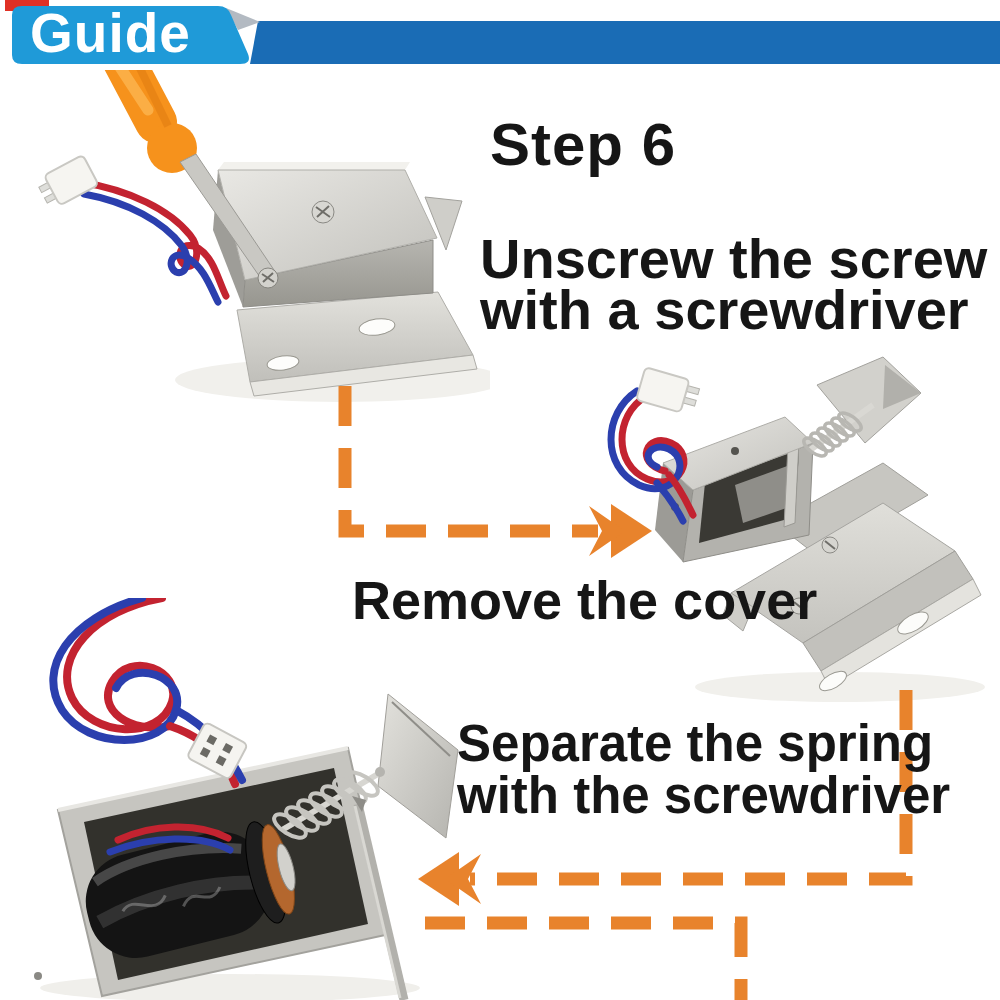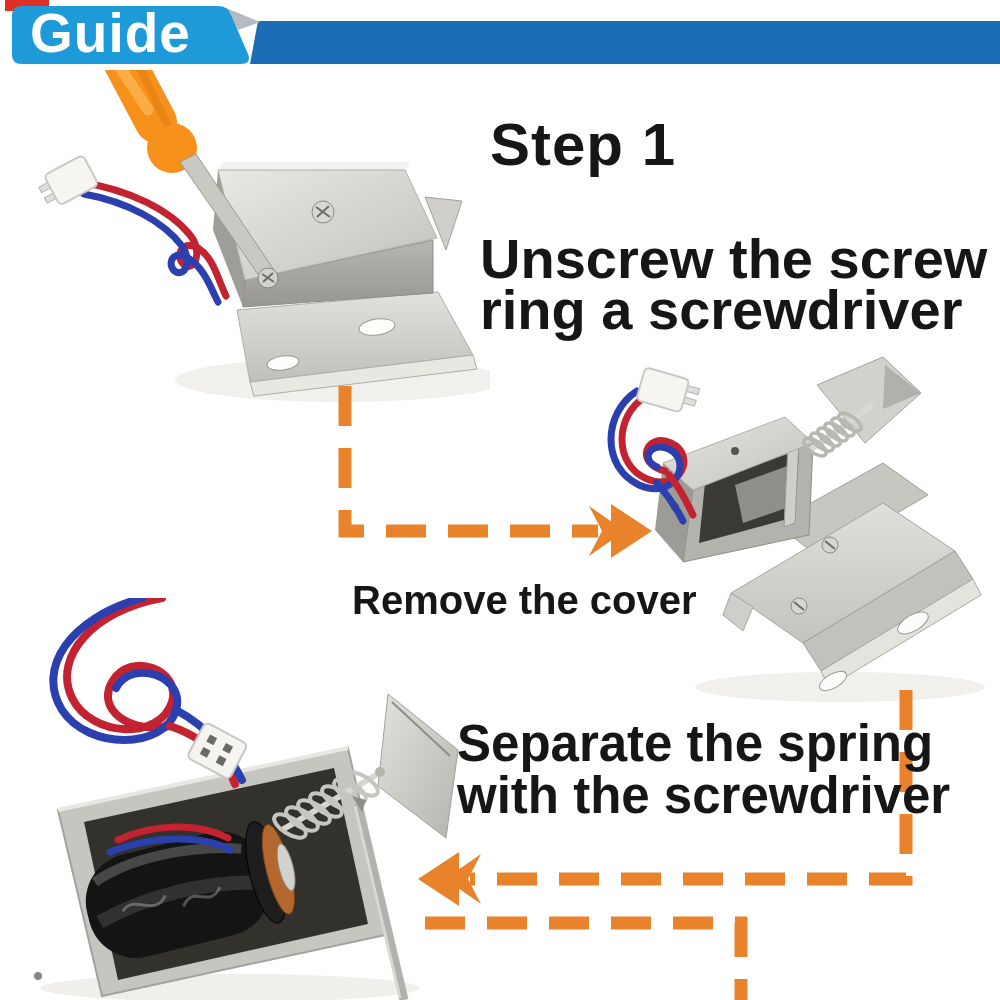--- a/index.html
+++ b/index.html
@@ -30,21 +30,21 @@
     position:absolute;left:30px;top:2px;width:190px;height:62px;line-height:62px;
     font-size:55px;font-weight:700;color:#ffffff;letter-spacing:1px;z-index:5;
   }
   .step-heading{
     position:absolute;left:490px;top:110px;margin:0;z-index:3;
     font-size:60px;font-weight:700;letter-spacing:1px;color:var(--text,#161616);
   }
   .caption{position:absolute;z-index:3;font-weight:700;color:var(--text,#161616);}
   .caption span{display:block;white-space:nowrap;}
   .caption-unscrew{left:480px;top:233px;font-size:56px;line-height:51px;}
-  .caption-remove{left:352px;top:576px;font-size:40px;line-height:48px;}
+  .caption-remove{left:352px;top:576px;font-size:54px;line-height:48px;}
   .caption-separate{left:457px;top:718px;font-size:51px;line-height:52px;}
 </style>
 </head>
 <body>
 
 <div class="canvas">
 
   <div class="photo" style="left:10px;top:70px;width:480px;height:340px;">
     <svg width="480" height="340" viewBox="0 0 480 340">
       <defs>
@@ -236,25 +236,25 @@
   <header class="banner">
     <svg width="1000" height="70" viewBox="0 0 1000 70">
       <rect x="5" y="0" width="44" height="11" style="fill:var(--banner-accent-red,#e03025)"></rect>
       <polygon points="258,21 1000,21 1000,64 250,64" style="fill:var(--banner-ribbon-blue,#1a6cb5)"></polygon>
       <polygon points="226,8 260,22 238,30" fill="#b3bac2"></polygon>
       <path d="M22,6 L218,6 Q228,6 231,15 L248,54 Q252,64 240,64 L22,64 Q12,64 12,55 L12,15 Q12,6 22,6 Z" style="fill:var(--banner-tab-blue,#1f9ad8)"></path>
     </svg>
     <div class="guide-label">Guide</div>
   </header>
 
-  <h1 class="step-heading">Step 1</h1>
+  <h1 class="step-heading">Step 6</h1>
 
   <div class="caption caption-unscrew">
     <span>Unscrew the screw</span>
-    <span>ring a screwdriver</span>
+    <span>with a screwdriver</span>
   </div>
 
   <div class="caption caption-remove">
     <span>Remove the cover</span>
   </div>
 
   <div class="caption caption-separate">
     <span>Separate the spring</span>
     <span>with the screwdriver</span>
   </div>

